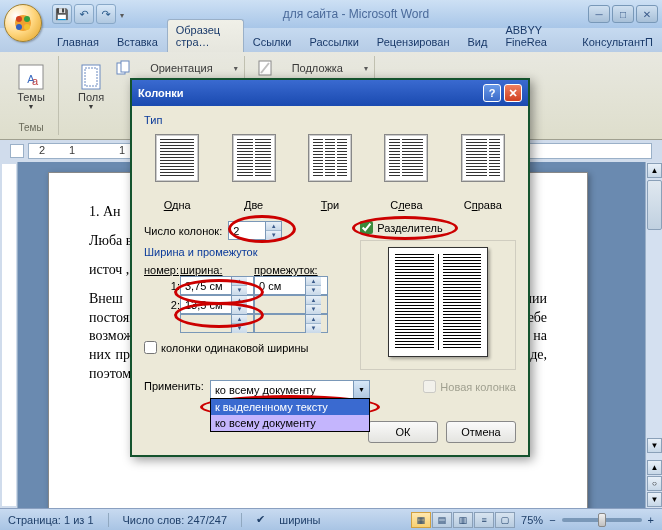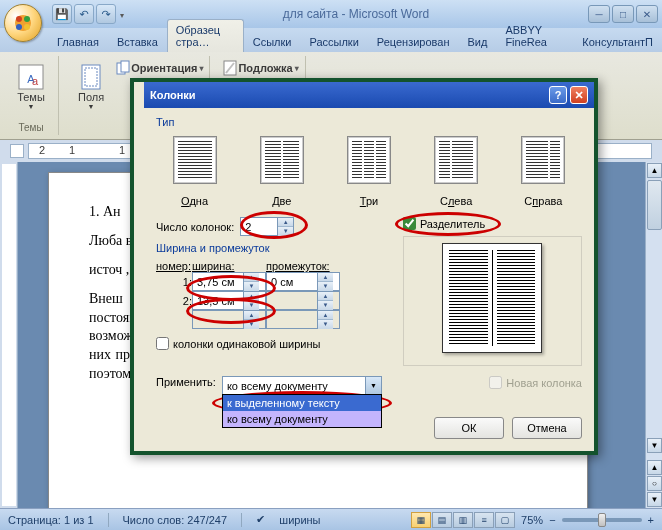--- a/index.html
+++ b/index.html
@@ -17,21 +17,21 @@
 
 .tabs { height: 24px; background: linear-gradient(#c6daf0, #b6cce6); display: flex; align-items: flex-end; padding-left: 48px; gap: 0; }
 .tab { padding: 4px 8px; color: #1a3a6a; border: 1px solid transparent; border-bottom: none; border-radius: 3px 3px 0 0; cursor:default;}
 .tab.active { background: linear-gradient(#f0f0e8, #e6e6de); border-color: #9ab0c8; }
 
 
 .ribbon { height: 88px; background: linear-gradient(#e8e8e0, #dedecc); border-bottom: 1px solid #a0a090; display: flex; padding: 4px; gap: 6px; }
 .rgroup { display: flex; flex-direction: column; align-items: center; padding: 2px 6px; border-right: 1px solid #c0c0b0; }
 .rgroup-label { color: #6a6a5a; font-size: 10px; margin-top: auto; }
 .bigbtn { display: flex; flex-direction: column; align-items: center; padding: 4px 6px; border: 1px solid transparent; border-radius: 3px; color:#3a3a3a;}
-.smallctl { display:flex; align-items:center; gap:0; color:#3a3a3a; padding:2px 0;font-weight:bold;}
+.smallctl { display:flex; align-items:center; gap:19px; color:#3a3a3a; padding:2px 0;}
 .dropdown-arrow::after{content:"▾"; font-size:8px; margin-left:2px; color:#5a5a5a;}
 
 
 .ruler-area { height: 22px; background: #d0dcec; display: flex; align-items: center; padding: 0 10px; }
 .ruler { flex: 1; height: 16px; background: #fff; border: 1px solid #9ab0c8; position:relative; overflow:hidden;}
 .doc-area { position: absolute; top: 162px; left: 0; right: 0; bottom: 22px; background: #b6cce6; overflow: hidden; }
 .sheet-wrap { display:flex; height:100%;}
 .vruler { width:18px; background:#d0dcec; border-right:1px solid #9ab0c8; position:relative;}
 .vruler-inner{ width:14px; background:#fff; margin:2px; height:calc(100% - 4px); position:relative;}
 .sheet-area { flex:1; background:#6a8ab0; overflow:auto; padding:10px 30px;}
@@ -45,30 +45,30 @@
 .statusbar { position: absolute; bottom: 0; left: 0; right: 0; height: 22px; background: linear-gradient(#c8daf0, #a8c4e4); border-top: 1px solid #8aa0c0; display: flex; align-items: center; padding: 0 8px; gap: 14px; color: #20406a; }
 .status-sep { border-left: 1px solid #90a8c0; height: 14px; }
 .zoom-area { margin-left: auto; display:flex; align-items:center; gap:6px;}
 .zoom-slider { width: 80px; height: 4px; background: #7a98b8; position: relative; border-radius:2px;}
 .zoom-handle { position:absolute; width:8px; height:14px; background:linear-gradient(#f0f0f0,#c0c0c0); border:1px solid #888; top:-5px; left:36px; border-radius:2px;}
 .viewbtns { display:flex; gap:1px;}
 .viewbtn { width:20px; height:16px; background:linear-gradient(#d8e4f0,#b8cce0); border:1px solid #8aa0b8; display:flex; align-items:center; justify-content:center; font-size:9px;}
 .viewbtn.active{background:linear-gradient(#ffe8b0,#f8d070); border-color:#d0a040;}
 
 
-.dialog { position: absolute; left: 130px; top: 78px; width: 468px; background: #ece9d8; border: 4px solid #14532d; box-shadow: 3px 3px 10px rgba(0,0,0,0.4); z-index: 100; padding-left: 10px; }
+.dialog { position: absolute; left: 130px; top: 78px; width: 400px; background: #ece9d8; border: 2px solid #14532d; box-shadow: 3px 3px 10px rgba(0,0,0,0.4); z-index: 100; }
 .dlg-title { height: 26px; background: linear-gradient(#3a6ad0, #2a5ac0, #1a4ab0); color: #fff; display: flex; align-items: center; padding: 0 6px; font-weight: bold; font-size: 12px; }
 .dlg-title-text { flex: 1; }
 .dlg-help, .dlg-close { width: 18px; height: 18px; border: 1px solid #fff; border-radius: 3px; display: flex; align-items: center; justify-content: center; margin-left: 3px; font-weight:bold;}
 .dlg-help { background: linear-gradient(#6a9ae8, #3a6ac8); color: #fff; }
 .dlg-close { background: linear-gradient(#f08060, #d04020); color: #fff; font-size: 11px; }
 .dlg-body { padding: 8px 12px 12px; }
 .section-label { color: #0a3a9a; margin-bottom: 6px; display:block;}
 .col-presets { display: flex; gap: 10px; justify-content: space-around; margin-bottom: 8px; }
-.preset { display: flex; flex-direction: column; align-items: center; gap: 11px; padding: 2px; cursor:default;}
+.preset { display: flex; flex-direction: column; align-items: center; gap: 17px; padding: 2px; cursor:default;}
 .preset-icon { width: 44px; height: 48px; background: #fff; border: 1px solid #888; display: flex; gap: 2px; padding: 4px; box-shadow: inset 0 0 0 1px #ccc; }
 .preset-icon .c { background: repeating-linear-gradient(#333 0, #333 1px, #fff 1px, #fff 3px); height: 100%; }
 .preset-label { color: #000; font-size: 11px; }
 .preset-label u{text-decoration:underline;}
 
 .row { display: flex; align-items: center; gap: 6px; margin-bottom: 6px; }
 .spinner { display: flex; align-items: center; border: 1px solid #7a98b8; background: #fff; height: 19px; }
 .spinner input { border: none; width: 50px; padding: 2px 4px; font-size: 11px; outline:none;}
 .spinner-btns { display: flex; flex-direction: column; border-left: 1px solid #7a98b8; }
 .spinner-btns span { width: 15px; height: 9px; background: linear-gradient(#e8f0f8,#c8d8e8); display: flex; align-items: center; justify-content: center; font-size: 6px; color: #3a5a8a; border-bottom:1px solid #a0b8d0;}

